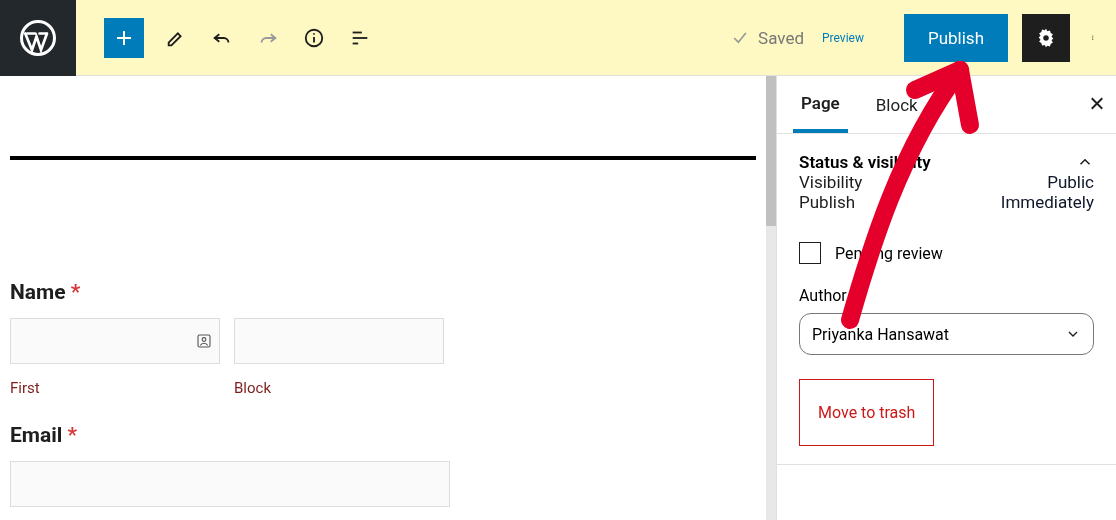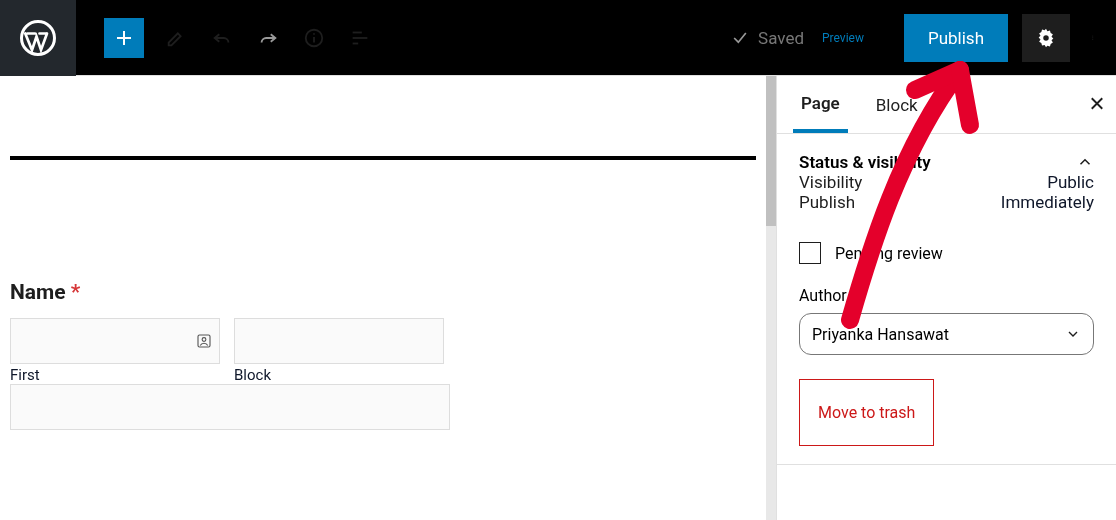--- a/index.html
+++ b/index.html
@@ -12,21 +12,21 @@
     overflow: hidden;
     position: relative;
   }
   
   .topbar {
     display: flex;
     align-items: center;
     height: 76px;
     border-bottom: 1px solid #e0e0e0;
     position: relative;
-    background: #000000;
+    background: #fef9c3;
   }
   .wp-logo {
     width: 76px;
     height: 76px;
     background: #23282d;
     display: flex;
     align-items: center;
     justify-content: center;
   }
   .wp-logo svg { width: 36px; height: 36px; }
@@ -90,21 +90,21 @@
   .req { color: #d63638; }
   .name-row { display: flex; gap: 14px; }
   .text-input {
     background: #fafafa;
     border: 1px solid #ddd;
     height: 46px;
     width: 210px;
     position: relative;
   }
   .text-input.full { width: 440px; }
-  .sublabel { font-size: 15px; color:#0f172a; margin-top: 2px; }
+  .sublabel { font-size: 15px; color:#7f1d1d; margin-top: 15px; }
   .sub-container { display:flex; flex-direction:column; }
   .input-icon {
     position: absolute; right: 6px; top: 50%; transform: translateY(-50%);
     width: 18px; height: 18px;
   }
 
   
   .scroll-gutter {
     width: 10px;
     background: #e8e8e8;
@@ -280,20 +280,23 @@
                 <path d="M7 18c1-2 3-3 5-3s4 1 5 3" stroke="#555" fill="none" stroke-width="1.5"></path>
               </svg>
           </div>
           <div class="sublabel">First</div>
         </div>
         <div class="sub-container">
           <div class="text-input"></div>
           <div class="sublabel">Block</div>
         </div>
       </div>
+      <div class="field-label" style="margin-top:26px;">
+        <span>Email</span> <span class="req">*</span>
+      </div>
       <div class="text-input full"></div>
     </div>
   </div>
 
   <div class="scroll-gutter">
     <div class="scroll-thumb"></div>
   </div>
 
   <div class="sidebar">
     <div class="tabs">

